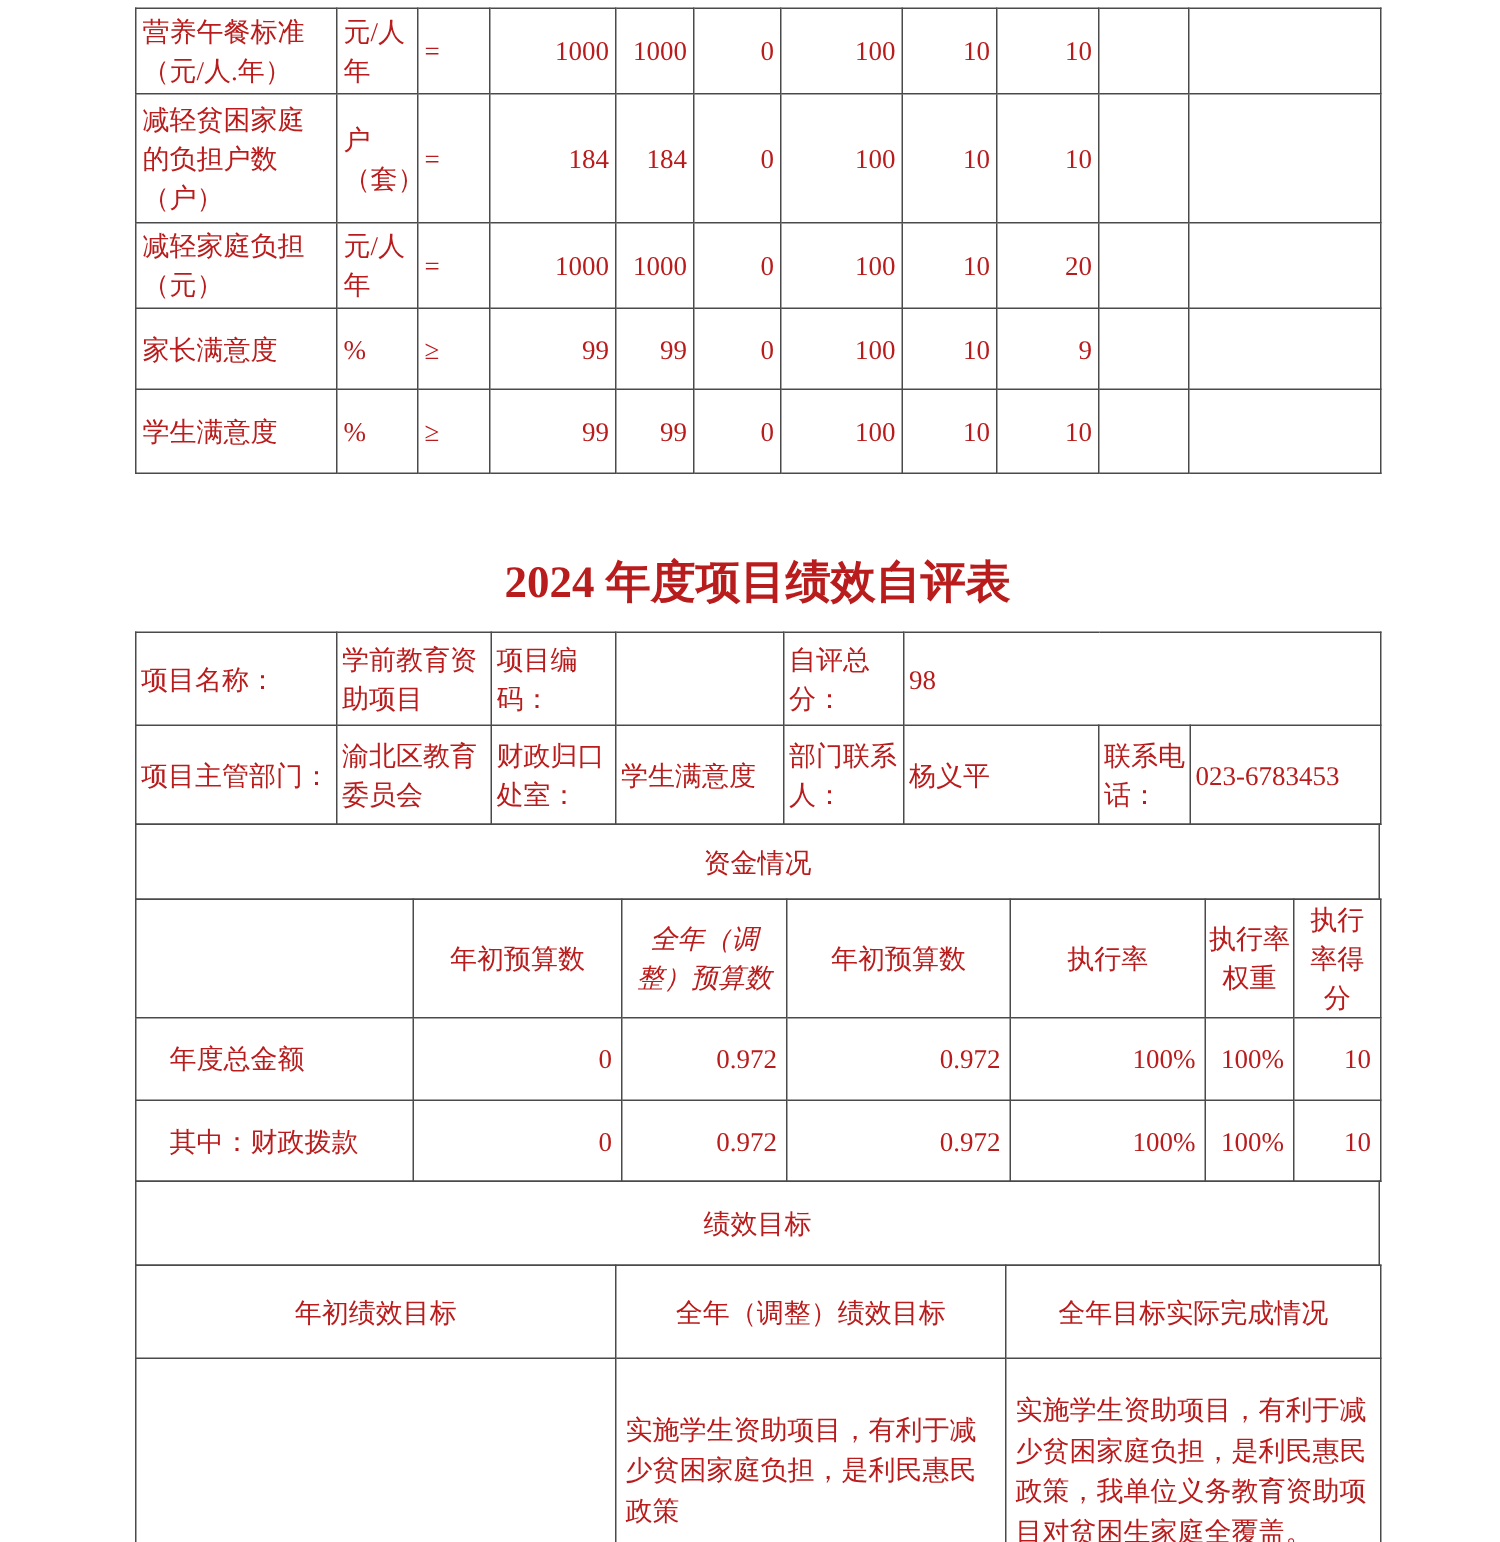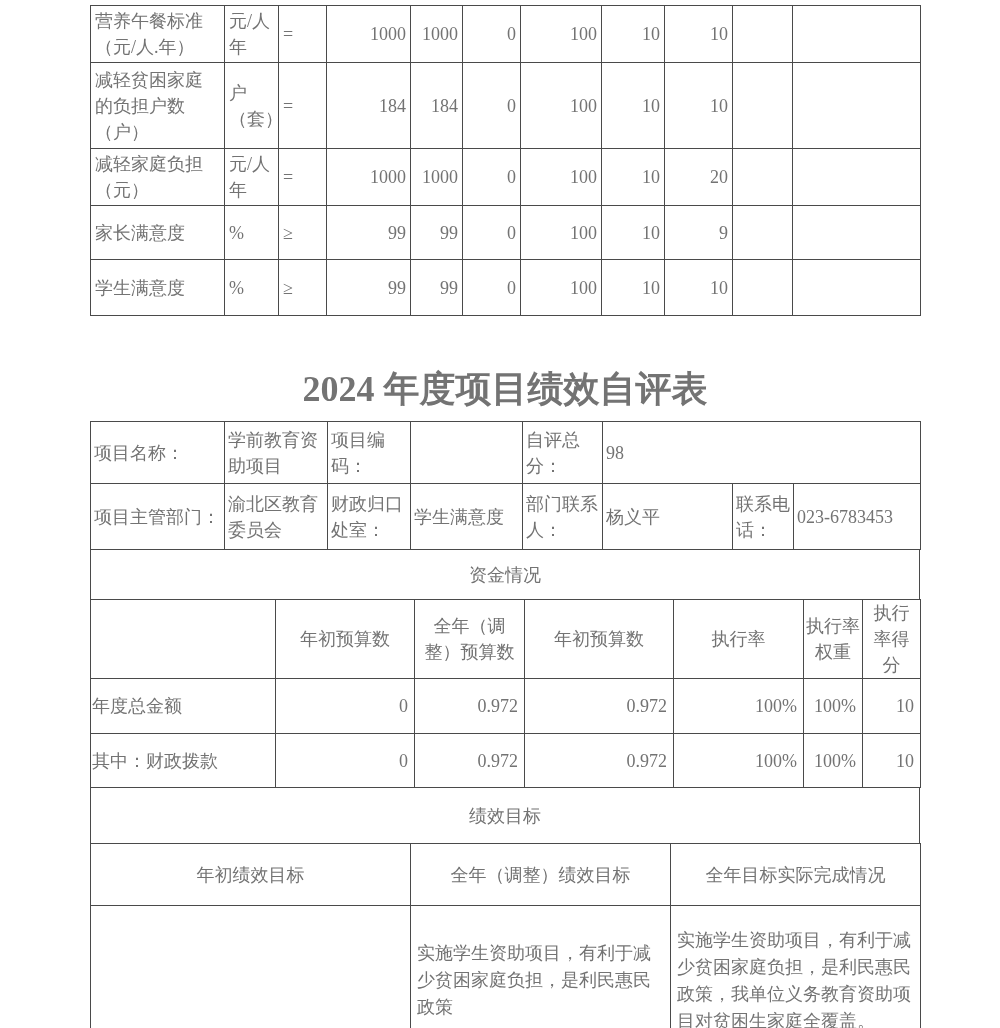--- a/index.html
+++ b/index.html
@@ -3,61 +3,61 @@
 <meta charset="utf-8">
 <style>
   * { box-sizing: border-box; margin: 0; padding: 0; }
   html, body { background: #ffffff; }
   .page {
     position: relative;
     width: 1000px;
     height: 1028px;
     overflow: hidden;
     background: #ffffff;
-    color: #737373;
+    color: #b91c1c;
     font-family: "Liberation Serif", "DejaVu Serif", serif;
   }
   .doc { width: 830px; margin-left: 90px; }
 
   table { border-collapse: collapse; table-layout: fixed; width: 830px; }
   td {
     border: 1px solid #4a4a4a;
     font-size: 18px;
     line-height: 26px;
     vertical-align: middle;
     padding: 2px 4px;
     overflow: hidden;
   }
 
   
   .t-top { margin-top: 5px; }
   .t-top td.num { text-align: right; padding-right: 4px; }
 
   .doc-title {
-    font-size: 36px;
+    font-size: 30px;
     font-weight: bold;
     line-height: 40px;
     text-align: center;
     margin-top: 53px;
   }
 
   .t2 { margin-top: -1px; }
   .t-info { margin-top: 12px; }
   .t-info td { padding: 2px 3px; }
 
   .section-row td {
     text-align: center;
     font-size: 18px;
   }
 
   .t-funds td.hdr { text-align: center; }
-  .t-funds td.hdr-wrap { padding: 0 4px; }
+  .t-funds td.hdr-wrap { padding: 0 4px; font-style: italic; }
   .t-funds td.hdr-narrow { padding: 0 2px; }
   .t-funds td.num { text-align: right; padding-right: 6px; }
-  .t-funds td.lbl { padding-left: 1px; }
+  .t-funds td.lbl { padding-left: 22px; }
 
   .t-goals td.hdr { text-align: center; }
   .t-goals td.txt {
     vertical-align: middle;
     padding: 4px 6px;
     line-height: 27px;
   }
 </style>
 </head>
 <body>

